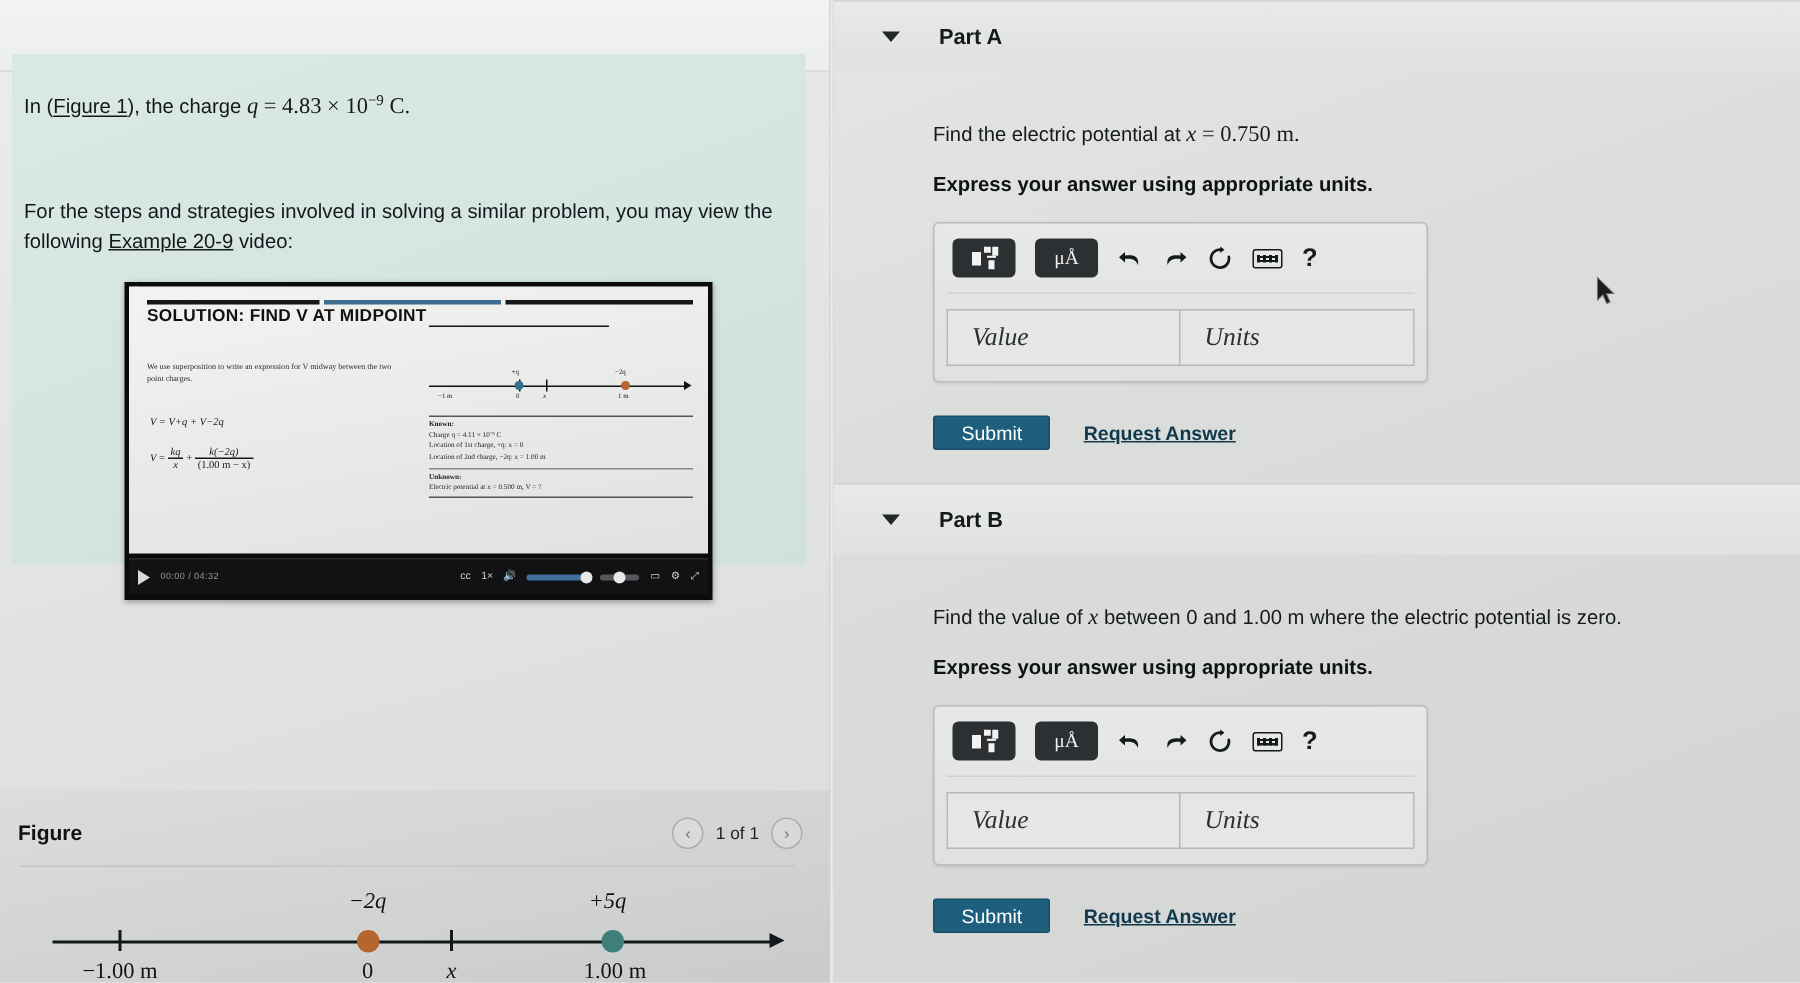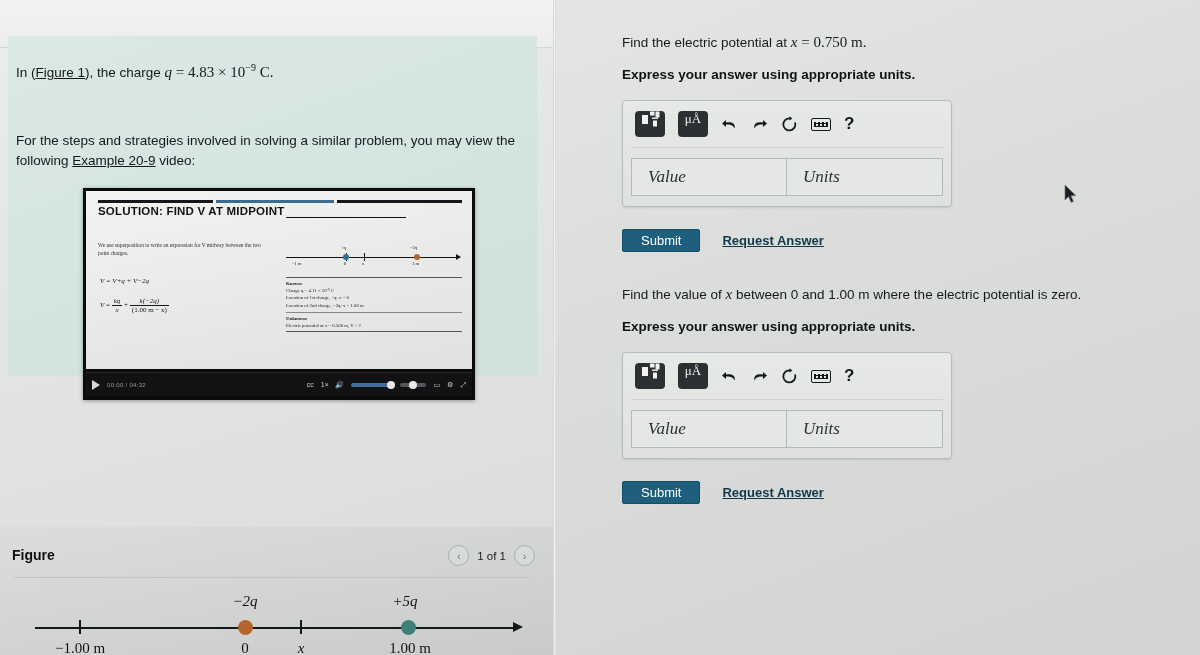--- a/index.html
+++ b/index.html
@@ -163,22 +163,22 @@
   
   .ans-box{
     width:330px; border:1px solid #b8bcba; border-radius:4px;
     background:linear-gradient(180deg,#e7e9e7,#dfe1df);
     padding:8px 8px 10px 8px;
     box-shadow:0 1px 2px rgba(0,0,0,.10);
   }
   .ans-toolbar{ display:flex; align-items:center; gap:13px; padding:2px 4px 10px 4px;
     border-bottom:1px solid #cfd2d0; }
   .tb-dark{
-    width:30px;height:26px;border-radius:4px;background:#2d3033;
-    display:flex;align-items:flex-start;justify-content:center;cursor:pointer;
+    width:42px;height:26px;border-radius:4px;background:#2d3033;
+    display:flex;align-items:center;justify-content:center;cursor:pointer;
   }
   .tb-icon{ cursor:pointer; color:#16191c; display:flex;align-items:center;justify-content:center; }
   .tb-kbd{ width:20px;height:13px;border:1.6px solid #16191c;border-radius:2px;
     display:flex;align-items:center;justify-content:center;}
   .tb-kbd i{ display:block;width:14px;height:5px;
     background:repeating-linear-gradient(90deg,#16191c 0 2px,transparent 2px 4px),
                repeating-linear-gradient(0deg,#16191c 0 1.5px,transparent 1.5px 3px);}
   .tb-help{ font-size:17px; font-weight:bold; color:#16191c; cursor:pointer; }
   .ans-fields{ display:flex; gap:0; margin-top:10px; }
   .ans-field{
@@ -326,20 +326,24 @@
         <div class="nl-above" style="left:245px">−2q</div>
         <div class="nl-above" style="left:405px">+5q</div>
       </div>
     </div>
   </div>
 
   <div id="divider"></div>
 
   <div id="right-panel">
 
+    <div class="part-header">
+      <div class="caret"></div>
+      <div class="part-label">Part A</div>
+    </div>
 
     <div class="part-body">
       <div class="q-line">
         <span>Find the electric potential at </span><span class="mi">x</span><span class="mr"> = 0.750 m.</span>
       </div>
       <div class="q-bold">Express your answer using appropriate units.</div>
 
       <div class="ans-box">
         <div class="ans-toolbar">
           <div class="tb-dark">
@@ -382,20 +386,24 @@
           <div class="ans-field f-units">Units</div>
         </div>
       </div>
 
       <div class="submit-row">
         <div class="submit-btn">Submit</div>
         <div class="req-link">Request Answer</div>
       </div>
     </div>
 
+    <div class="part-header" style="margin-top:22px;">
+      <div class="caret"></div>
+      <div class="part-label">Part B</div>
+    </div>
 
     <div class="part-body">
       <div class="q-line">
         <span>Find the value of </span><span class="mi">x</span><span> between 0 and 1.00 m where the electric potential is zero.</span>
       </div>
       <div class="q-bold">Express your answer using appropriate units.</div>
 
       <div class="ans-box">
         <div class="ans-toolbar">
           <div class="tb-dark">

